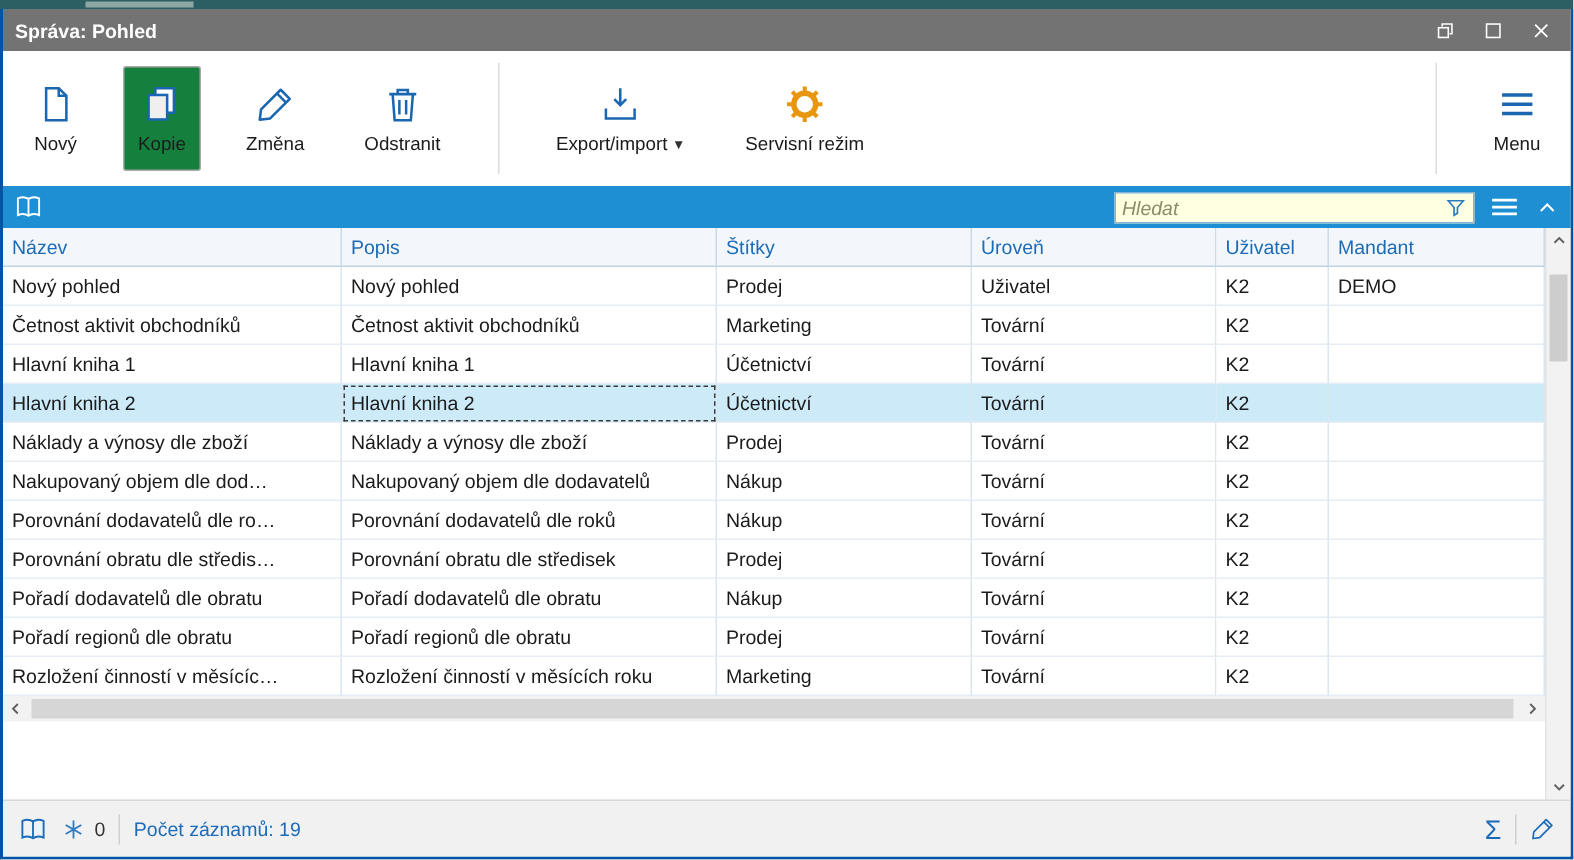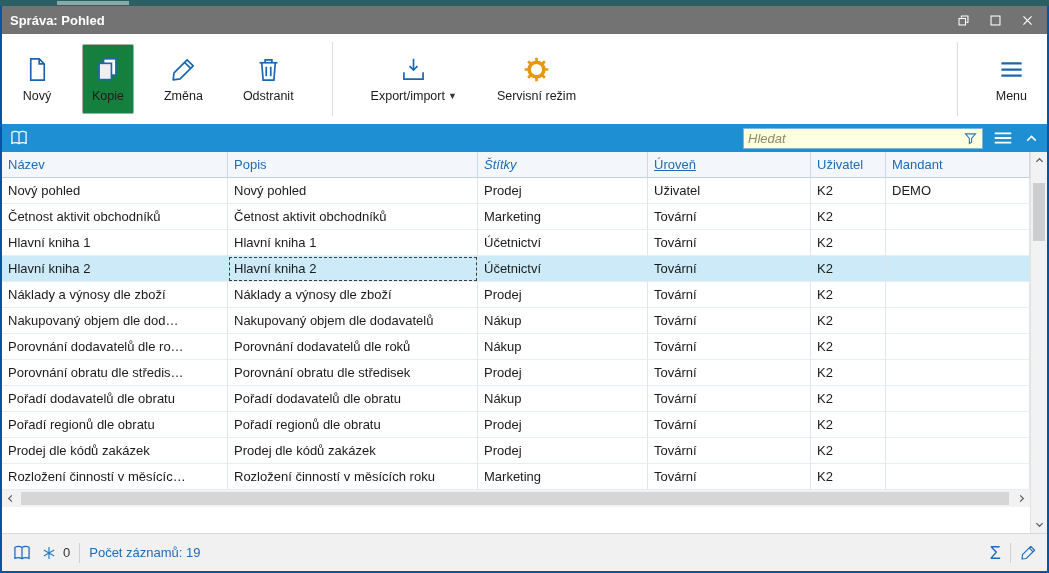--- a/index.html
+++ b/index.html
@@ -212,22 +212,22 @@
       </span>
     </div>
 
     <div class="content">
       <div class="gridwrap">
         <table>
           <thead>
             <tr>
                 <th style="width: 226px;">Název</th>
                 <th style="width: 250px;">Popis</th>
-                <th style="width: 170px; font-style: italic;">Štítky</th>
-                <th style="width: 163px; text-decoration: underline;">Úroveň</th>
+                <th style="width: 170px;">Štítky</th>
+                <th style="width: 163px;">Úroveň</th>
                 <th style="width: 75px;">Uživatel</th>
                 <th style="width: 144px;">Mandant</th>
               </tr>
           </thead>
           <tbody>
               <tr>
                 <td>Nový pohled</td>
                 <td>Nový pohled</td>
                 <td>Prodej</td>
                 <td>Uživatel</td>
@@ -294,28 +294,20 @@
                 <td>Pořadí dodavatelů dle obratu</td>
                 <td>Pořadí dodavatelů dle obratu</td>
                 <td>Nákup</td>
                 <td>Tovární</td>
                 <td>K2</td>
                 <td></td>
               </tr>
               <tr>
                 <td>Pořadí regionů dle obratu</td>
                 <td>Pořadí regionů dle obratu</td>
-                <td>Prodej</td>
-                <td>Tovární</td>
-                <td>K2</td>
-                <td></td>
-              </tr>
-              <tr>
-                <td>Prodej dle kódů zakázek</td>
-                <td>Prodej dle kódů zakázek</td>
                 <td>Prodej</td>
                 <td>Tovární</td>
                 <td>K2</td>
                 <td></td>
               </tr>
               <tr>
                 <td>Rozložení činností v měsícíc…</td>
                 <td>Rozložení činností v měsících roku</td>
                 <td>Marketing</td>
                 <td>Tovární</td>

